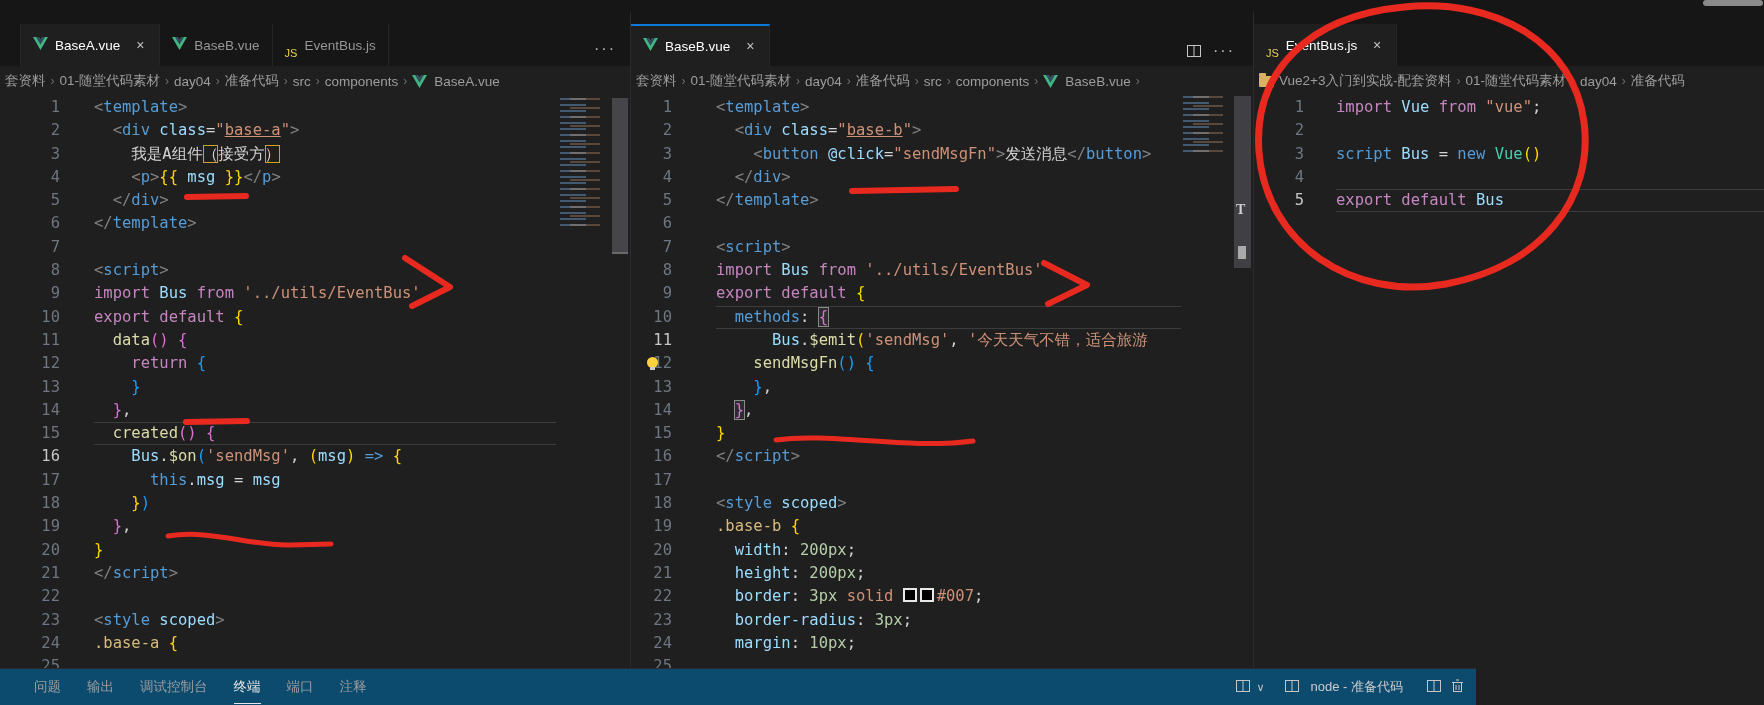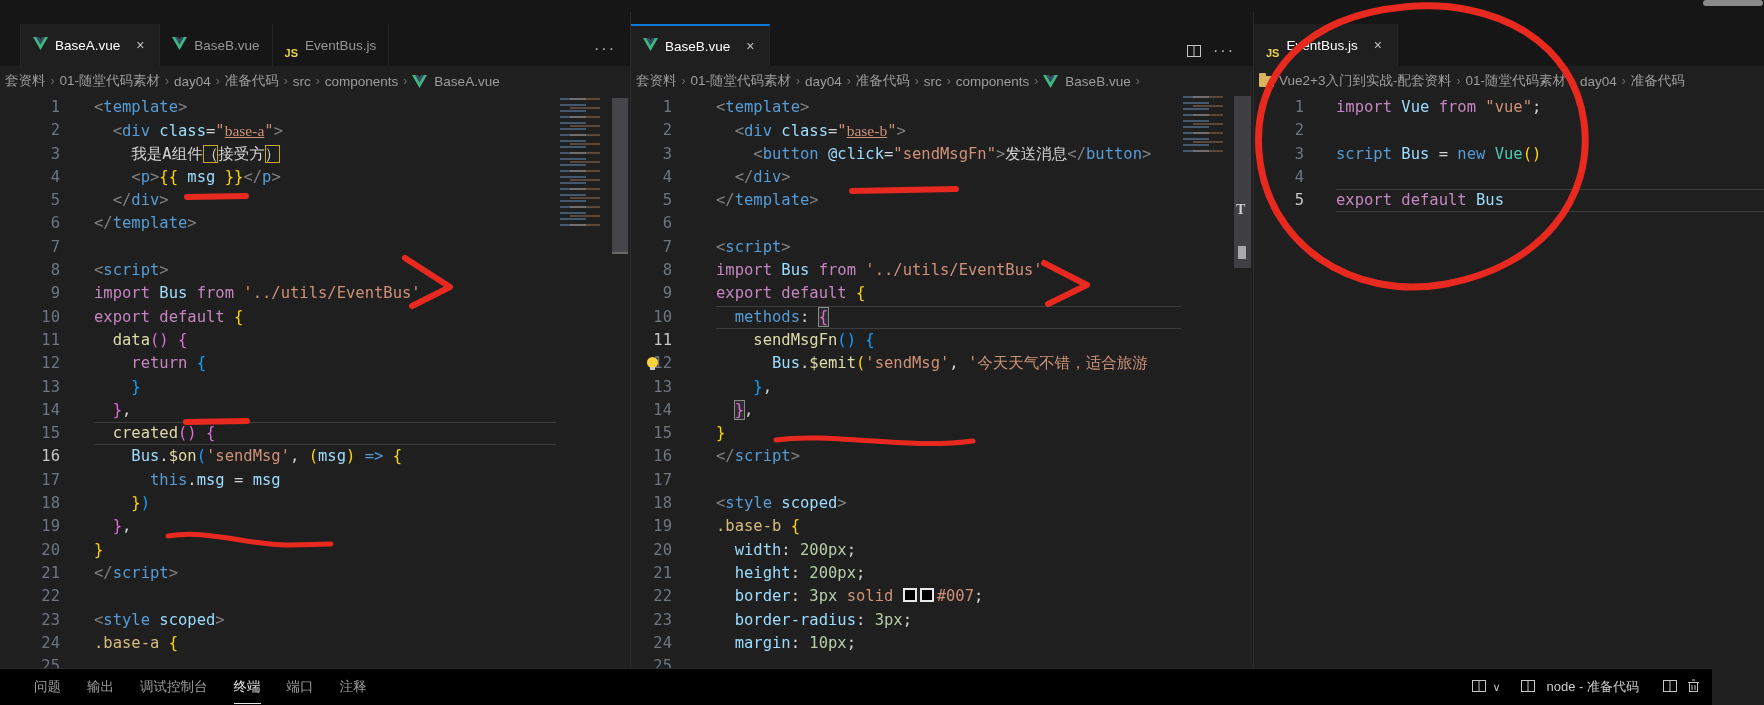--- a/index.html
+++ b/index.html
@@ -9,21 +9,21 @@
   #header{position:absolute;left:0;top:0;width:1764px;height:54px;background:#161616;}
   .group{position:absolute;top:12px;height:705px;}
   .group.bordered{border-left:1px solid #2b2b2b;box-sizing:border-box;}
   .tabs{position:absolute;left:0;top:0;right:0;height:54px;background:#161616;display:flex;align-items:flex-end;}
   .tabspacer{width:20px;height:42px;background:#161616;border-right:1px solid #262626;}
   .tab{height:42px;box-sizing:border-box;display:flex;align-items:center;gap:7px;padding:0 12px;
        background:#161616;color:#969696;font-size:13.5px;border-right:1px solid #262626;cursor:pointer;}
   .tab.active{background:#1f1f1f;color:#ffffff;}
   .tab.topline{border-top:2px solid #0c7bd8;}
   .tab .close{margin-left:6px;color:#c5c5c5;font-size:14px;width:14px;text-align:center;}
-  .js-ico{color:#e8d44d;font-weight:bold;font-size:11px;letter-spacing:0;margin-top:16px;}
+  .js-ico{color:#e8d44d;font-weight:normal;font-size:11px;letter-spacing:0;margin-top:16px;}
   .ovf{margin-left:auto;color:#b9b9b9;font-size:16px;letter-spacing:2px;padding:0 14px 8px 0;}
   .acticons{margin-left:auto;display:flex;align-items:center;gap:12px;padding:0 18px 6px 0;color:#b9b9b9;}
   .toppill{position:absolute;left:1703px;top:0;width:60px;height:6px;background:#8a8a8a;border-radius:3px;}
   
   .crumbs{position:absolute;left:0;right:0;top:54px;height:30px;display:flex;align-items:center;
           white-space:nowrap;overflow:hidden;color:#9d9d9d;font-size:13.5px;padding-left:5px;background:#1f1f1f;}
   .crumbs .sep{color:#6e6e6e;margin:0 5px;font-size:12px;}
   .crumbs .ico{margin-right:4px;display:inline-flex;}
   .folder-ico{display:inline-block;width:15px;height:11px;background:#d8b25c;border-radius:1px;position:relative;margin-right:5px;}
   .folder-ico:before{content:"";position:absolute;left:0;top:-3px;width:7px;height:3px;background:#d8b25c;border-radius:1px 1px 0 0;}
@@ -32,36 +32,36 @@
           font-family:"DejaVu Sans Mono","Liberation Mono",monospace;font-size:15.5px;}
   .gut{position:absolute;top:0;left:0;text-align:right;color:#6e7681;}
   .gut .ln{height:23.3px;line-height:23.3px;}
   .gut .ln.cur{color:#c6c6c6;}
   .code{position:absolute;top:0;overflow:hidden;}
   .cl{height:23.3px;line-height:23.3px;white-space:pre;color:#d4d4d4;}
   .cl.cur{box-shadow:inset 0 1px 0 #3c3c3c, inset 0 -1px 0 #3c3c3c;}
   .w{color:#d4d4d4}.g{color:#808080}.b{color:#569cd6}.lb{color:#9cdcfe}.o{color:#ce9178}.p{color:#c586c0}
   .y{color:#dcdcaa}.t{color:#4ec9b0}.gd{color:#ffd700}.pk{color:#da70d6}.bl{color:#179fff}
   .tan{color:#d7ba7d}.gr{color:#b5cea8}
-  .ou{color:#ce9178;text-decoration:underline;font-family:Liberation Serif, serif;}
+  .ou{color:#ce9178;text-decoration:underline;}
   .box{color:#d4d4d4;outline:1px solid #c9a820;outline-offset:-1px;}
   .pkm{color:#da70d6;outline:1px solid #8a8a8a;background:rgba(130,130,130,.15);}
   .sw{display:inline-block;width:10px;height:10px;border:2px solid #e8e8e8;background:#000;margin:0 3px -1px 0;}
   .bulb{position:absolute;width:11px;height:11px;border-radius:50%;background:#ffd33d;}
   .bulb:after{content:"";position:absolute;left:3px;top:10px;width:5px;height:3px;background:#c9c9c9;}
   
   .mini{position:absolute;}
   .mini .mcol{position:absolute;top:0;bottom:0;}
   .sbar{position:absolute;width:16px;}
   .sthumb{position:absolute;left:0;right:0;background:#45454a;}
   .sline{position:absolute;left:0;right:0;height:2px;background:#6a6a6a;}
   .tmark{position:absolute;color:#cfcfcf;font-size:14px;font-weight:bold;font-family:"Liberation Serif",serif;}
   .bmark{position:absolute;width:8px;height:13px;background:#a9a9a9;}
   
-  #panel{position:absolute;left:0;top:668px;width:1712px;height:37px;background:#000000;border-top:1px solid #2b2b2b;box-sizing:border-box;}
+  #panel{position:absolute;left:0;top:668px;width:1476px;height:37px;background:#0c4a6e;border-top:1px solid #2b2b2b;box-sizing:border-box;}
   #panel .ptabs{position:absolute;left:34px;top:0;height:36px;display:flex;gap:26px;align-items:center;font-size:13.5px;color:#9d9d9d;}
   #panel .ptab{height:32px;display:flex;align-items:center;cursor:pointer;border-bottom:1px solid transparent;}
   #panel .ptab.active{color:#e7e7e7;border-bottom:1px solid #e7e7e7;}
   #termctl{position:absolute;right:12px;top:0;height:36px;display:flex;align-items:center;gap:10px;color:#c5c5c5;font-size:13px;}
   #termctl .chev{font-size:11px;color:#c5c5c5;margin-left:-4px;}
   #termctl .tlabel{color:#cccccc;margin:0 6px 0 2px;}
   
   #watermark{position:absolute;left:1448px;top:648px;width:310px;color:#efefef;font-size:26px;font-weight:600;
              white-space:nowrap;text-shadow:0 1px 2px rgba(0,0,0,.6);}
   #overlay{position:absolute;left:0;top:0;pointer-events:none;z-index:50;}
@@ -261,22 +261,22 @@
           <div class="cl"><span class="g">&lt;</span><span class="b">template</span><span class="g">&gt;</span></div>
           <div class="cl"><span class="w">  </span><span class="g">&lt;</span><span class="b">div</span><span class="lb"> class</span><span class="w">=</span><span class="o">"</span><span class="ou">base-b</span><span class="o">"</span><span class="g">&gt;</span></div>
           <div class="cl"><span class="w">    </span><span class="g">&lt;</span><span class="b">button</span><span class="lb"> @click</span><span class="w">=</span><span class="o">"sendMsgFn"</span><span class="g">&gt;</span><span class="w">发送消息</span><span class="g">&lt;/</span><span class="b">button</span><span class="g">&gt;</span></div>
           <div class="cl"><span class="w">  </span><span class="g">&lt;/</span><span class="b">div</span><span class="g">&gt;</span></div>
           <div class="cl"><span class="g">&lt;/</span><span class="b">template</span><span class="g">&gt;</span></div>
           <div class="cl"></div>
           <div class="cl"><span class="g">&lt;</span><span class="b">script</span><span class="g">&gt;</span></div>
           <div class="cl"><span class="p">import</span><span class="w"> </span><span class="lb">Bus</span><span class="p"> from </span><span class="o">'../utils/EventBus'</span></div>
           <div class="cl"><span class="p">export</span><span class="w"> </span><span class="p">default</span><span class="w"> </span><span class="gd">{</span></div>
           <div class="cl cur"><span class="w">  </span><span class="b">methods</span><span class="w">: </span><span class="pkm">{</span></div>
+          <div class="cl"><span class="w">      </span><span class="lb">Bus</span><span class="w">.</span><span class="y">$emit</span><span class="gd">(</span><span class="o">'sendMsg'</span><span class="w">, </span><span class="o">'今天天气不错，适合旅游</span></div>
           <div class="cl"><span class="w">    </span><span class="y">sendMsgFn</span><span class="bl">()</span><span class="w"> </span><span class="bl">{</span></div>
-          <div class="cl"><span class="w">      </span><span class="lb">Bus</span><span class="w">.</span><span class="y">$emit</span><span class="gd">(</span><span class="o">'sendMsg'</span><span class="w">, </span><span class="o">'今天天气不错，适合旅游</span></div>
           <div class="cl"><span class="w">    </span><span class="bl">}</span><span class="w">,</span></div>
           <div class="cl"><span class="w">  </span><span class="pkm">}</span><span class="w">,</span></div>
           <div class="cl"><span class="gd">}</span></div>
           <div class="cl"><span class="g">&lt;/</span><span class="b">script</span><span class="g">&gt;</span></div>
           <div class="cl"></div>
           <div class="cl"><span class="g">&lt;</span><span class="b">style</span><span class="lb"> scoped</span><span class="g">&gt;</span></div>
           <div class="cl"><span class="tan">.base-b</span><span class="w"> </span><span class="gd">{</span></div>
           <div class="cl"><span class="w">  </span><span class="lb">width</span><span class="w">: </span><span class="gr">200px</span><span class="w">;</span></div>
           <div class="cl"><span class="w">  </span><span class="lb">height</span><span class="w">: </span><span class="gr">200px</span><span class="w">;</span></div>
           <div class="cl"><span class="w">  </span><span class="lb">border</span><span class="w">: </span><span class="gr">3px</span><span class="w"> </span><span class="o">solid</span><span class="w"> </span><span class="sw"></span><span class="sw"></span><span class="o">#007</span><span class="w">;</span></div>

